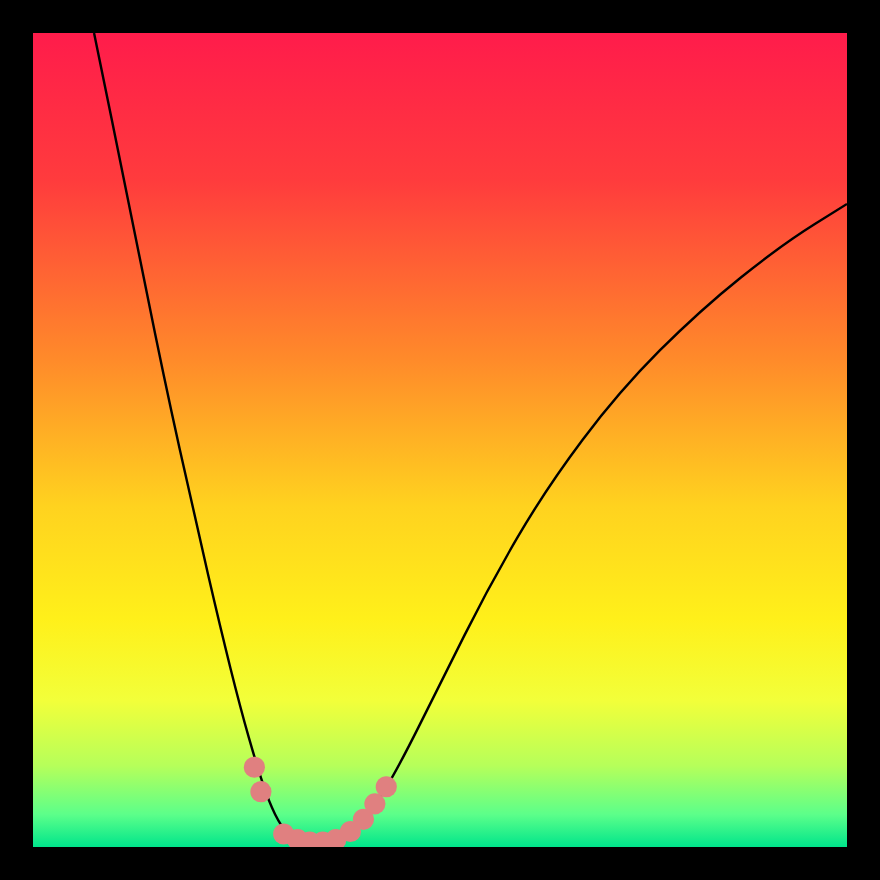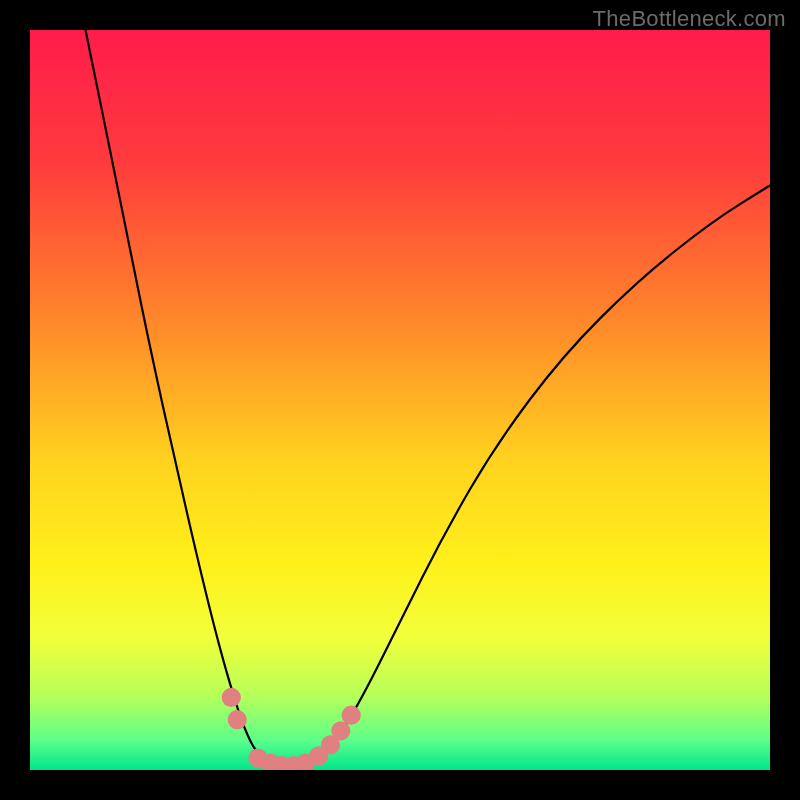--- a/index.html
+++ b/index.html
@@ -66,14 +66,13 @@
           <circle cx="251.60000000000002" cy="735.56" r="9.620000000000001" fill="#e08080"></circle>
           <circle cx="263.44000000000005" cy="735.56" r="9.620000000000001" fill="#e08080"></circle>
           <circle cx="275.28000000000003" cy="733.34" r="9.620000000000001" fill="#e08080"></circle>
           <circle cx="288.6" cy="725.94" r="9.620000000000001" fill="#e08080"></circle>
           <circle cx="300.44" cy="714.84" r="9.620000000000001" fill="#e08080"></circle>
           <circle cx="310.8" cy="700.78" r="9.620000000000001" fill="#e08080"></circle>
           <circle cx="321.16" cy="685.24" r="9.620000000000001" fill="#e08080"></circle>
         </g>
     </svg>
   </div>
-  <div class="watermark">TheBottleneck.com</div>
 </div>
 
 </body></html>

